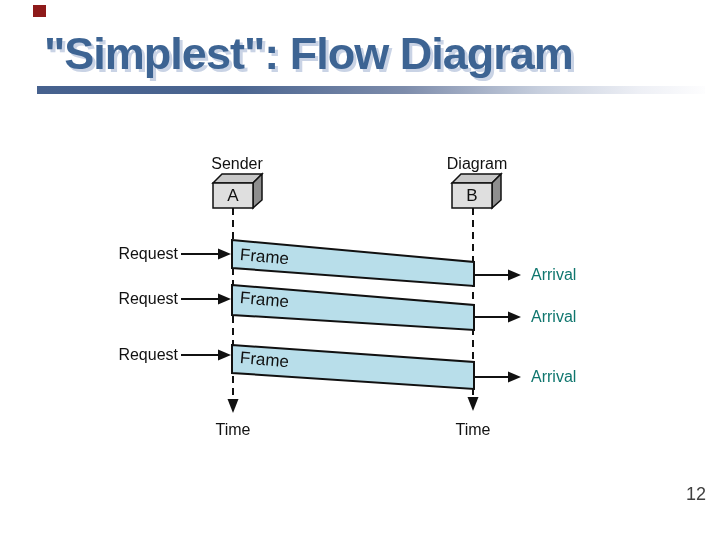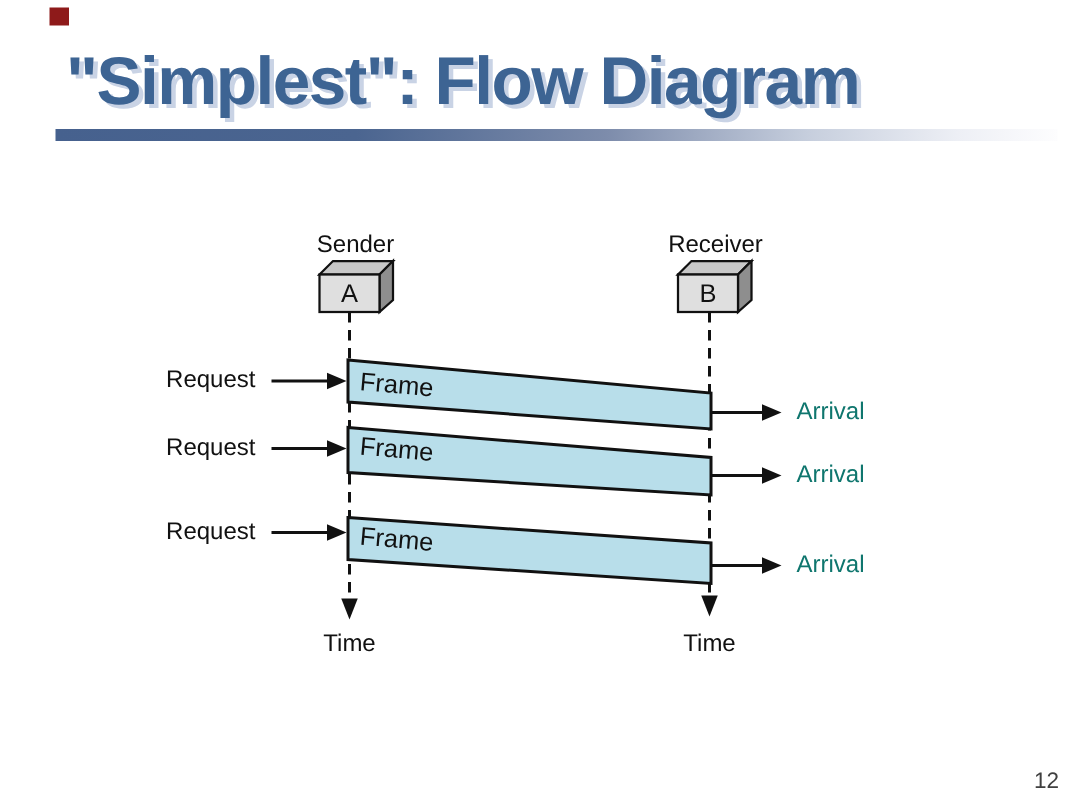--- a/index.html
+++ b/index.html
@@ -38,21 +38,21 @@
   .diagram { position: absolute; left: 0; top: 16px; width: 628px; height: 540px; }
   .diagram svg { position: absolute; left: 0; top: 0; }
   .lbl {
     position: absolute;
     color: #111111;
     font-size: 16px;
     line-height: 18px;
     white-space: nowrap;
   }
   .lbl.center { text-align: center; }
-  .lbl.right { text-align: center; }
+  .lbl.right { text-align: right; }
   .node-letter {
     position: absolute;
     width: 40px; height: 25px;
     line-height: 25px;
     text-align: center;
     font-size: 17px;
     color: #111111;
   }
   .frame-lbl {
     position: absolute;
@@ -67,24 +67,24 @@
   .arrival-lbl {
     position: absolute;
     left: 531px;
     color: #0f766e;
     font-size: 16px;
     line-height: 18px;
     white-space: nowrap;
   }
   .page-number {
     position: absolute;
-    left: 676px; top: 512px;
+    left: 676px; top: 484px;
     width: 30px;
     text-align: right;
-    font-size: 15px;
+    font-size: 18px;
     color: #404040;
   }
 </style>
 </head>
 <body>
 
 <div class="slide">
 
   <div class="accent-square"></div>
 
@@ -142,21 +142,21 @@
       </g>
 
       <g>
         <polygon points="452,167 461,158 501,158 492,167" fill="#C8C8C8" stroke="#111" stroke-width="1.5"></polygon>
         <polygon points="492,167 501,158 501,184 492,192" fill="#8E8E8E" stroke="#111" stroke-width="1.5"></polygon>
         <rect x="452" y="167" width="40" height="25" fill="#DFDFDF" stroke="#111" stroke-width="1.5"></rect>
       </g>
     </svg>
 
     <div class="lbl center" style="left:197px; top:139px; width:80px;">Sender</div>
-    <div class="lbl center" style="left:437px; top:139px; width:80px;">Receiver</div>
+    <div class="lbl center" style="left:437px; top:139px; width:80px;">Diagram</div>
 
     <div class="node-letter" style="left:213px; top:167px;">A</div>
     <div class="node-letter" style="left:452px; top:167px;">B</div>
 
     <div class="lbl right" style="left:103px; top:229px; width:75px;">Request</div>
     <div class="lbl right" style="left:103px; top:274px; width:75px;">Request</div>
     <div class="lbl right" style="left:103px; top:330px; width:75px;">Request</div>
 
     <div class="frame-lbl" style="top:229px;">Frame</div>
     <div class="frame-lbl" style="top:272px;">Frame</div>

